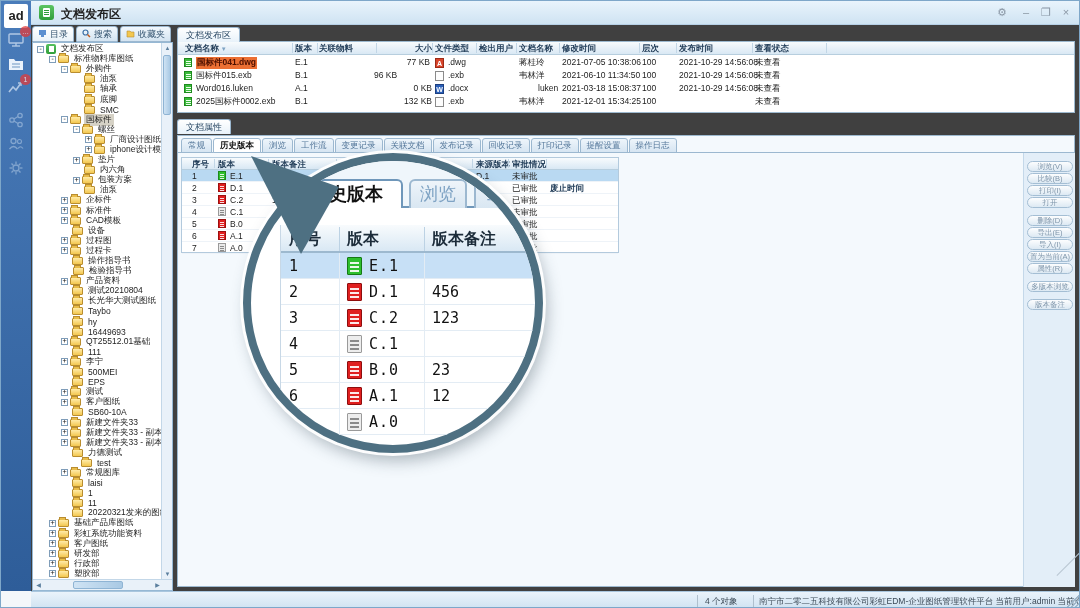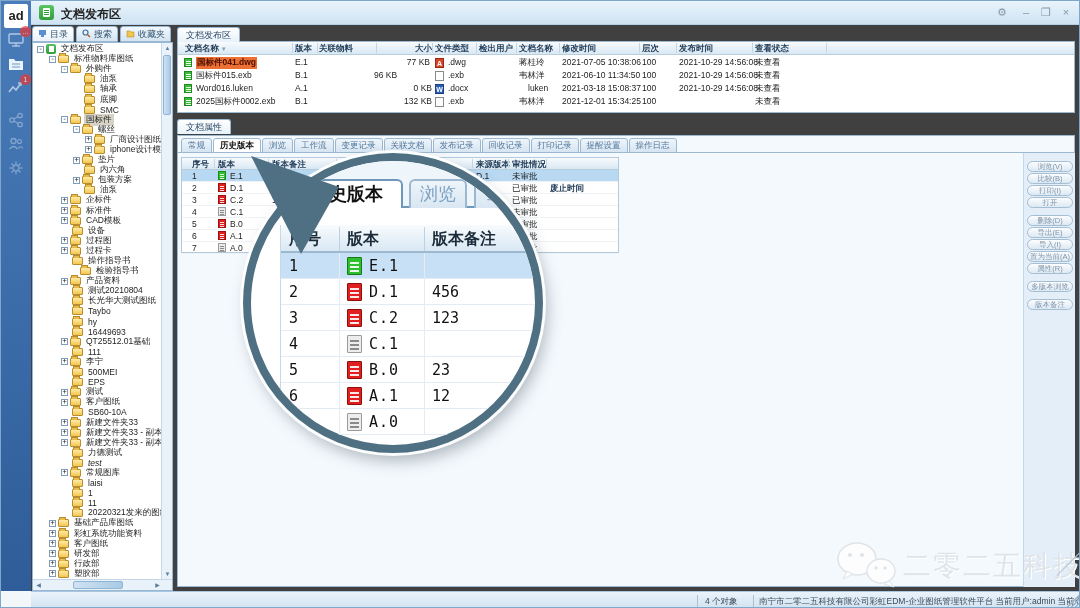--- a/index.html
+++ b/index.html
@@ -314,21 +314,21 @@
         <div class="trow" style="padding-left: 27px;">
           <div class="texp">+</div>
           <div class="tfold"></div>
           <div class="tlabel">过程卡</div>
         </div>
         <div class="trow" style="padding-left: 27px;">
           <div style="width: 11px; flex: 0 0 auto;"></div>
           <div class="tfold"></div>
           <div class="tlabel">操作指导书</div>
         </div>
-        <div class="trow" style="padding-left: 35px;">
+        <div class="trow" style="padding-left: 28px;">
           <div style="width: 11px; flex: 0 0 auto;"></div>
           <div class="tfold"></div>
           <div class="tlabel">检验指导书</div>
         </div>
         <div class="trow" style="padding-left: 27px;">
           <div class="texp">+</div>
           <div class="tfold"></div>
           <div class="tlabel">产品资料</div>
         </div>
         <div class="trow" style="padding-left: 27px;">
@@ -409,21 +409,21 @@
         <div class="trow" style="padding-left: 27px;">
           <div class="texp">+</div>
           <div class="tfold"></div>
           <div class="tlabel">新建文件夹33 - 副本 - </div>
         </div>
         <div class="trow" style="padding-left: 27px;">
           <div style="width: 11px; flex: 0 0 auto;"></div>
           <div class="tfold"></div>
           <div class="tlabel">力德测试</div>
         </div>
-        <div class="trow" style="padding-left: 27px; font-style: italic;">
+        <div class="trow" style="padding-left: 36px;">
           <div style="width: 11px; flex: 0 0 auto;"></div>
           <div class="tfold"></div>
           <div class="tlabel">test</div>
         </div>
         <div class="trow" style="padding-left: 27px;">
           <div class="texp">+</div>
           <div class="tfold"></div>
           <div class="tlabel">常规图库</div>
         </div>
         <div class="trow" style="padding-left: 27px;">
@@ -547,21 +547,21 @@
       </div>
       <div class="dl-row" style="top: 40px;">
         <div class="gdoc" style="left: 6px;"></div>
         <div class="dcell" style="left: 18px;">Word016.luken</div>
         <div class="dcell" style="left: 117px;">A.1</div>
         <div class="dcell" style="left: 141px;"></div>
         <div class="dcell" style="left: 196px; width: 58px; text-align: right;">0 KB</div>
         <div class="ficon docx" style="left: 257px;">W</div>
         <div class="dcell" style="left: 270px;">.docx</div>
         <div class="dcell" style="left: 301px;"></div>
-        <div class="dcell" style="left: 350px;">luken</div>
+        <div class="dcell" style="left: 360px;">luken</div>
         <div class="dcell" style="left: 384px;">2021-03-18 15:08:37</div>
         <div class="dcell" style="left: 464px;">100</div>
         <div class="dcell" style="left: 501px;">2021-10-29 14:56:08</div>
         <div class="dcell" style="left: 577px;">未查看</div>
       </div>
       <div class="dl-row" style="top: 53px;">
         <div class="gdoc" style="left: 6px;"></div>
         <div class="dcell" style="left: 18px;">2025国标件0002.exb</div>
         <div class="dcell" style="left: 117px;">B.1</div>
         <div class="dcell" style="left: 141px;"></div>
@@ -781,33 +781,20 @@
             <div class="mvsep" style="left: 143px;"></div>
             <div style="position: absolute; left: 8px; top: 4px;">7</div>
             <div class="mdoc grey" style="left: 66px;"></div>
             <div style="position: absolute; left: 88px; top: 4px; letter-spacing: 1px;">A.0</div>
             <div style="position: absolute; left: 151px; top: 4px;"></div>
           </div>
         </div>
     </div>
   </div>
 
-  <div class="watermark">
-    <svg width="70" height="54" viewBox="0 0 70 54">
-      <ellipse cx="24" cy="22" rx="19" ry="16" fill="#fdfdfd" stroke="#dfe4e9" stroke-width="1.5"></ellipse>
-      <path d="M14 34 l-4 8 l10 -5 z" fill="#fdfdfd" stroke="#dfe4e9" stroke-width="1"></path>
-      <circle cx="17" cy="18" r="2" fill="#dfe4e9"></circle>
-        <circle cx="29" cy="18" r="2" fill="#dfe4e9"></circle>
-      <ellipse cx="48" cy="34" rx="14" ry="12" fill="#fdfdfd" stroke="#dfe4e9" stroke-width="1.5"></ellipse>
-      <path d="M56 44 l5 6 l-10 -3 z" fill="#fdfdfd" stroke="#dfe4e9" stroke-width="1"></path>
-      <circle cx="43" cy="31" r="1.7" fill="#dfe4e9"></circle>
-        <circle cx="52" cy="31" r="1.7" fill="#dfe4e9"></circle>
-    </svg>
-    <div class="wm-text">二零二五科技</div>
-  </div>
   <div class="corner-diag"></div>
 
   <div class="statusbar">
     <div class="st-sep" style="left:696px"></div>
     <div style="position:absolute;left:704px;top:4px">4 个对象</div>
     <div class="st-sep" style="left:752px"></div>
     <div style="position:absolute;left:758px;top:4px;white-space:nowrap">
       <span>南宁市二零二五科技有限公司彩虹EDM-企业图纸管理软件平台</span>
       <span> </span>
       <span>当前用户:admin</span>

